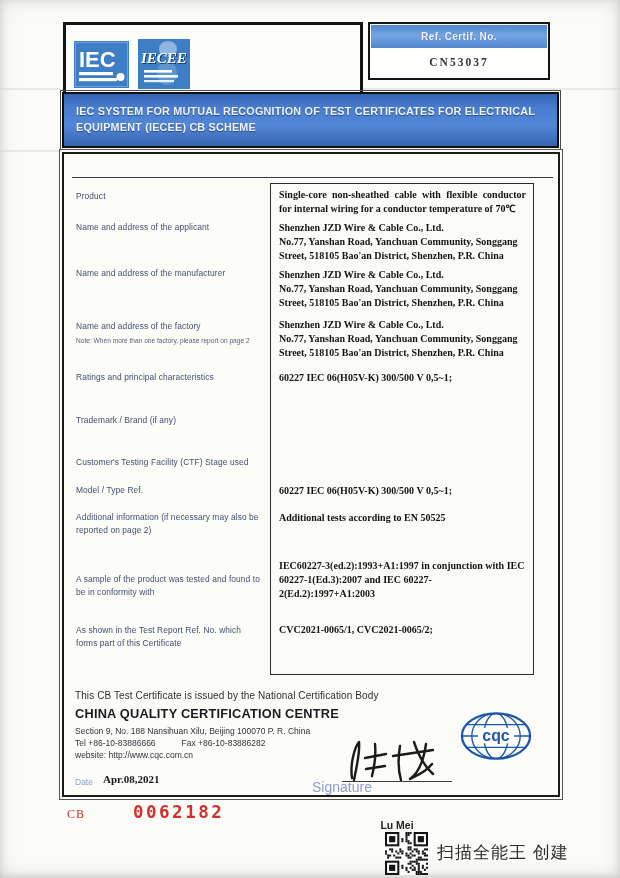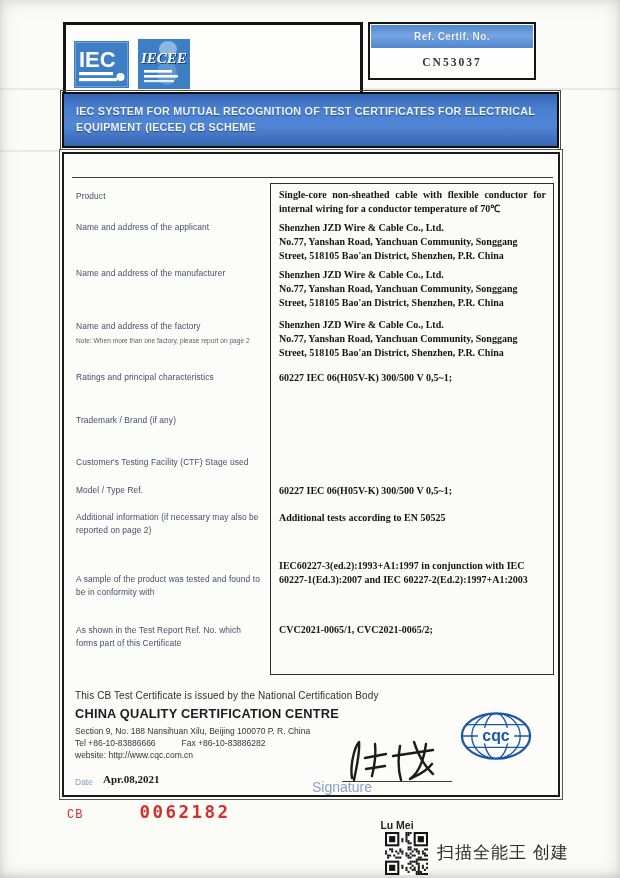--- a/index.html
+++ b/index.html
@@ -15,21 +15,21 @@
   
   .logo-box {
     position:absolute; left:63px; top:22px; width:300px; height:84px;
     background:#fdfdfb; border:3px solid #141414;
     display:flex; align-items:center; gap:9px; padding-left:8px;
   }
   .logo-sq { width:55px; height:47px; display:block; }
 
   
   .ref-box {
-    position:absolute; left:368px; top:22px; width:168px; height:58px;
+    position:absolute; left:368px; top:22px; width:182px; height:58px;
     background:#fefefc; border:2.5px solid #141414;
   }
   .ref-head {
     margin:1px; height:23px; line-height:23px; text-align:center;
     background:linear-gradient(180deg,#5187ce 0%, #74a4e2 45%, #5187ce 100%);
     color:#f4f7ff; font-size:10px; font-weight:bold; letter-spacing:.4px;
     text-shadow:0 0 1px #30599a;
   }
   .ref-val {
     margin-top:8px; text-align:center;
@@ -59,21 +59,21 @@
   }
   .title-rule { position:absolute; left:72px; top:177px; width:481px; height:0; border-top:1.2px solid #3a3a44; }
 
   .lbl {
     position:absolute; left:76px; width:188px;
     font-size:8.4px; color:#434e6b; line-height:1.5; letter-spacing:.1px;
   }
   .note { position:absolute; left:76px; width:200px; font-size:6.6px; color:#5a6172; }
 
   .valbox {
-    position:absolute; left:270px; top:183px; width:284px; height:492px;
+    position:absolute; left:270px; top:183px; width:264px; height:492px;
     border:1.2px solid #2c2c30; background:#fbfcf8;
   }
   .val {
     position:absolute; left:8px; right:7px;
     font-family:"Liberation Serif", serif; font-weight:bold;
     font-size:10px; color:#131313; line-height:1.42; white-space:pre-line;
   }
   .just { text-align:justify; }
 
   
@@ -92,21 +92,21 @@
   .date-lbl { position:absolute; left:75px; top:777px; font-size:8.5px; color:#8ba0c8; }
   .date-val { position:absolute; left:103px; top:773px; font-family:"Liberation Serif", serif; font-weight:bold; font-size:11px; color:#17171c; }
   .sig-lbl { position:absolute; left:312px; top:779px; font-size:14px; color:#8ba0c8; }
   .sig-draw { position:absolute; left:338px; top:736px; width:118px; height:48px; }
   .sig-line { position:absolute; left:342px; top:781px; width:110px; border-top:1.4px solid #3b3b40; }
   .sig-name { position:absolute; left:342px; top:783px; width:110px; text-align:center; font-size:10.5px; font-weight:bold; color:#222;margin-top:36px; }
   .cqc-logo { position:absolute; left:458px; top:711px; width:76px; height:50px; }
 
   
   .cb-row { position:absolute; left:67px; top:802px; color:#d2302d; }
-  .cb-prefix { font-family:Liberation Mono, monospace; font-size:12px; letter-spacing:1px; margin-right:8px; }
+  .cb-prefix { font-family:Liberation Serif, serif; font-size:12px; letter-spacing:1px; }
   .cb-num { font-family:"DejaVu Sans Mono", monospace; font-size:17.5px; font-weight:600; letter-spacing:2.5px;margin-left:48px; }
   .qr { position:absolute; left:385px; top:832px; width:43px; height:43px; }
   .wm-text { position:absolute; left:437px; top:841px; font-family:Liberation Sans, sans-serif; font-size:17px; color:#2a2a2a; letter-spacing:1px; }
 </style>
 </head>
 <body>
 
 <div class="paper">
 
   <div class="scan-smudge" style="left:0;top:88px;width:620px;height:2px;"></div>

